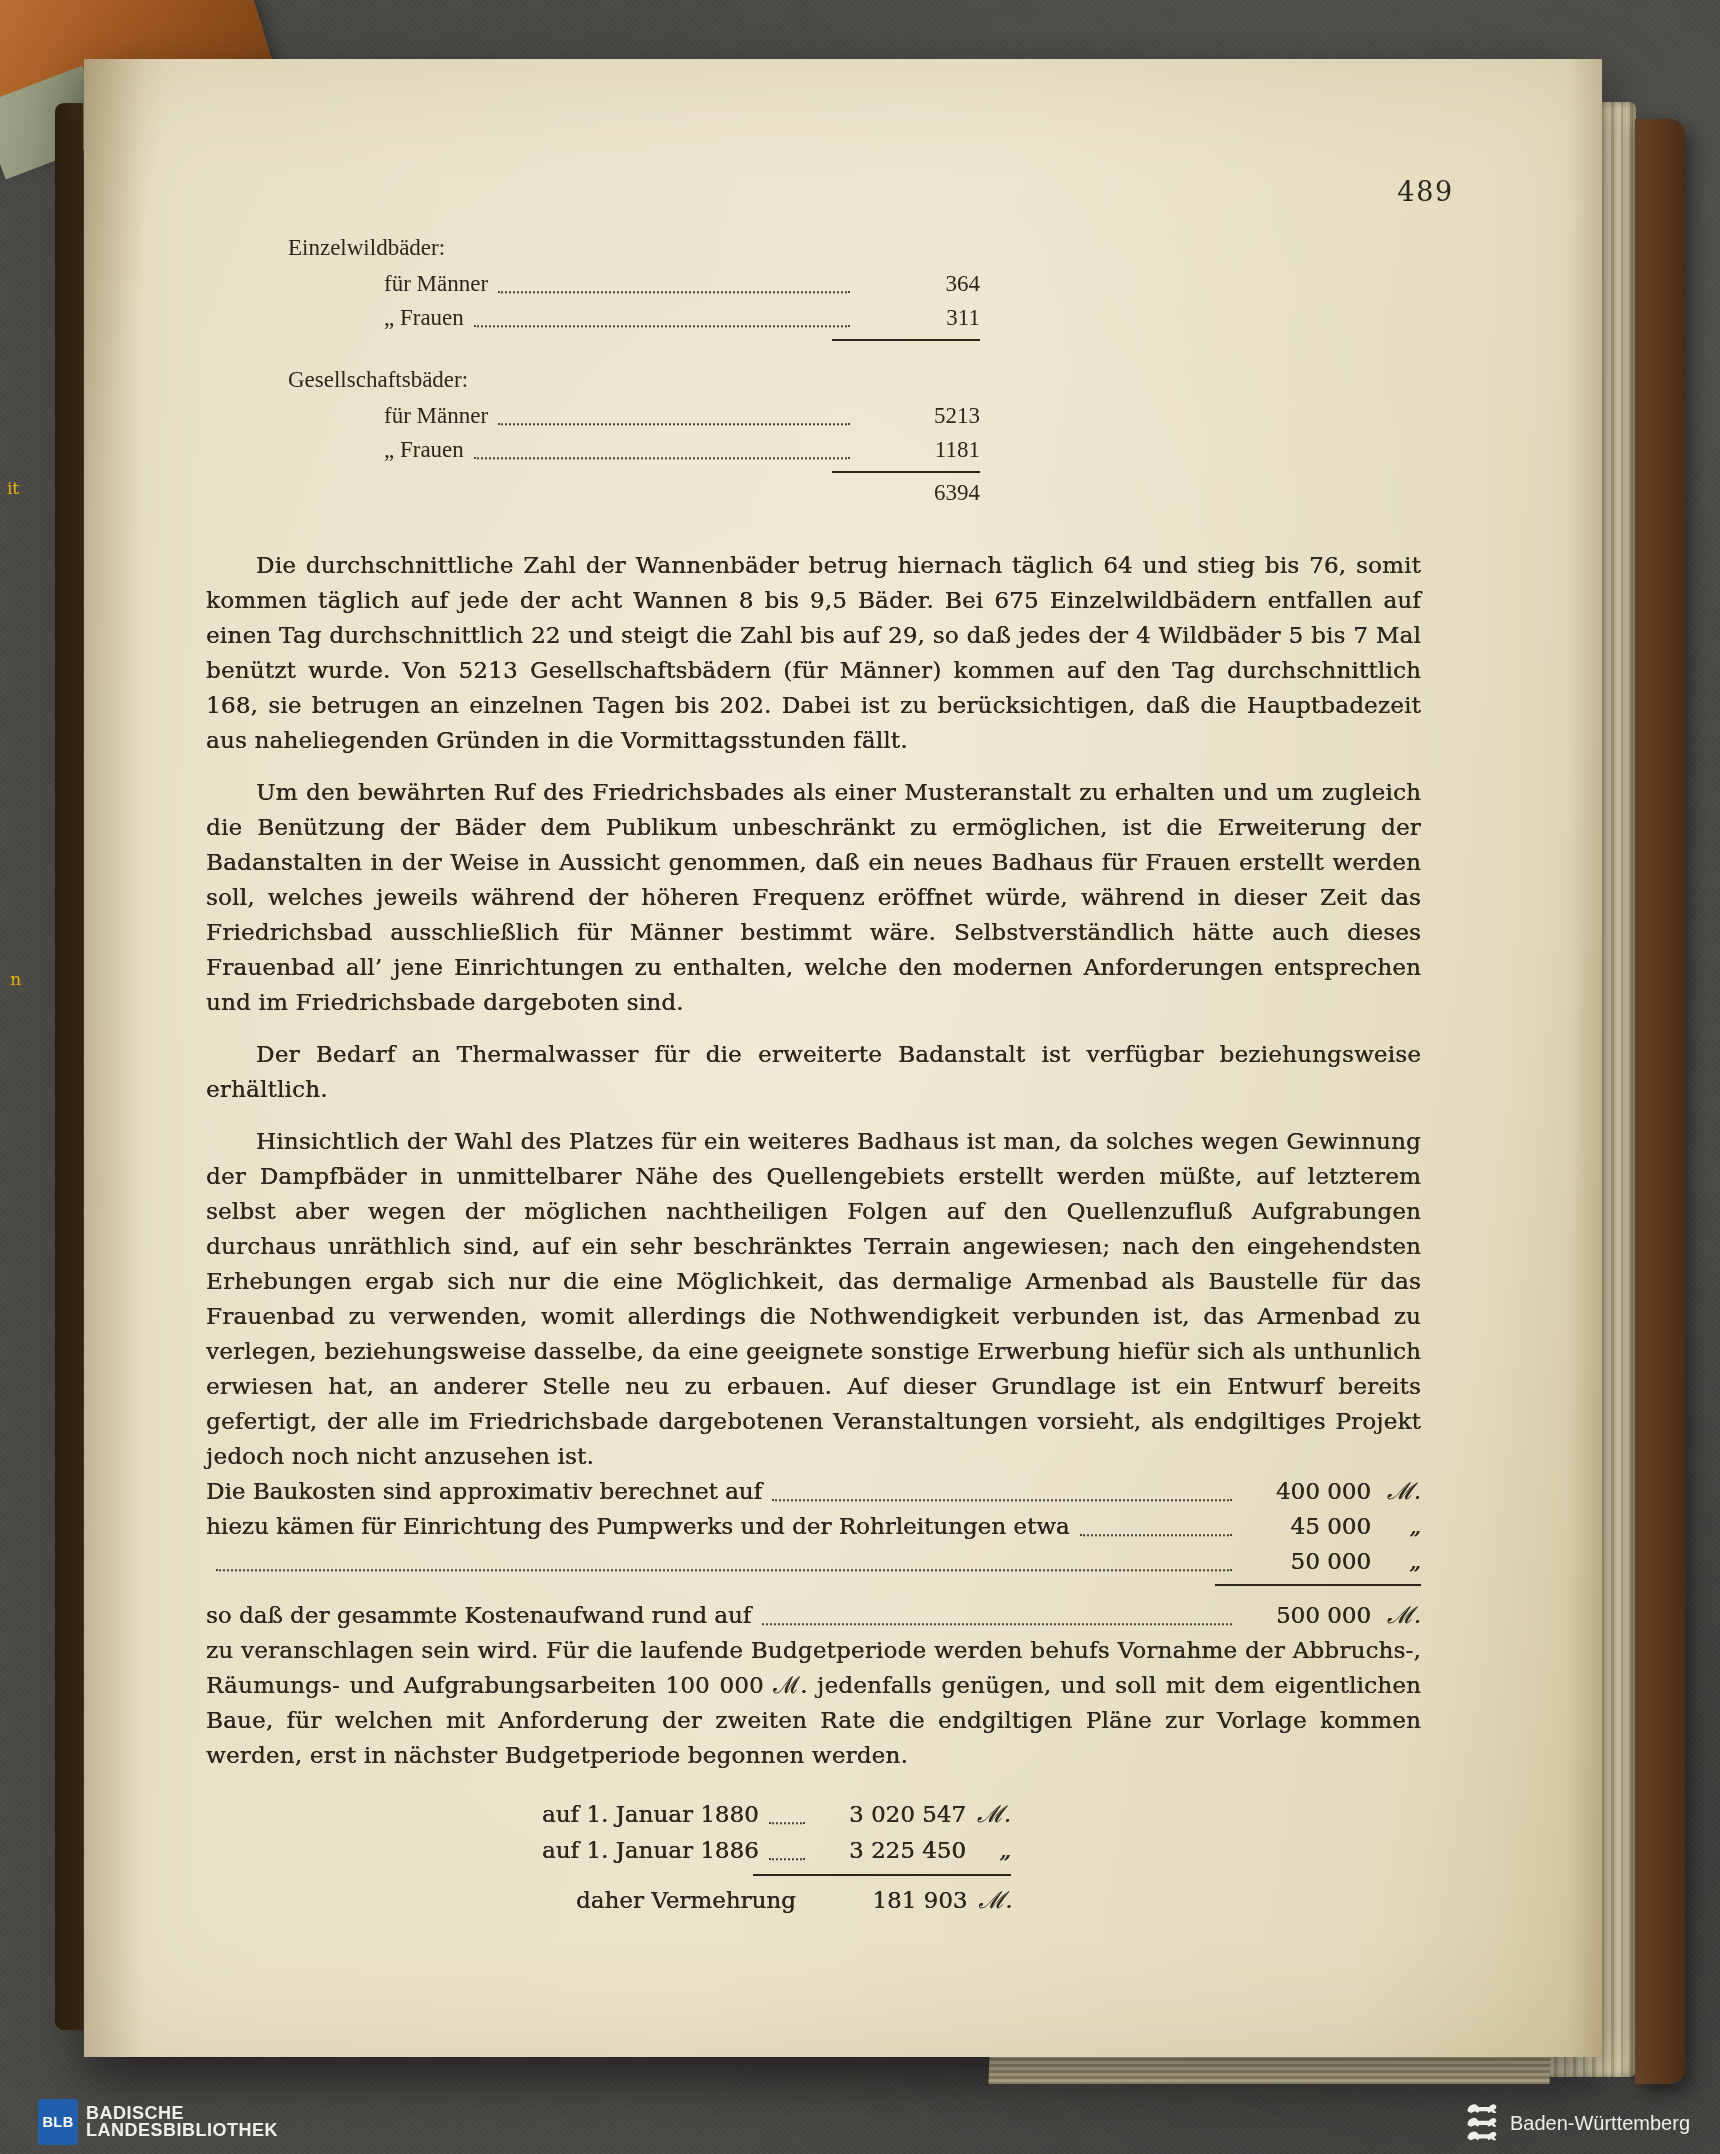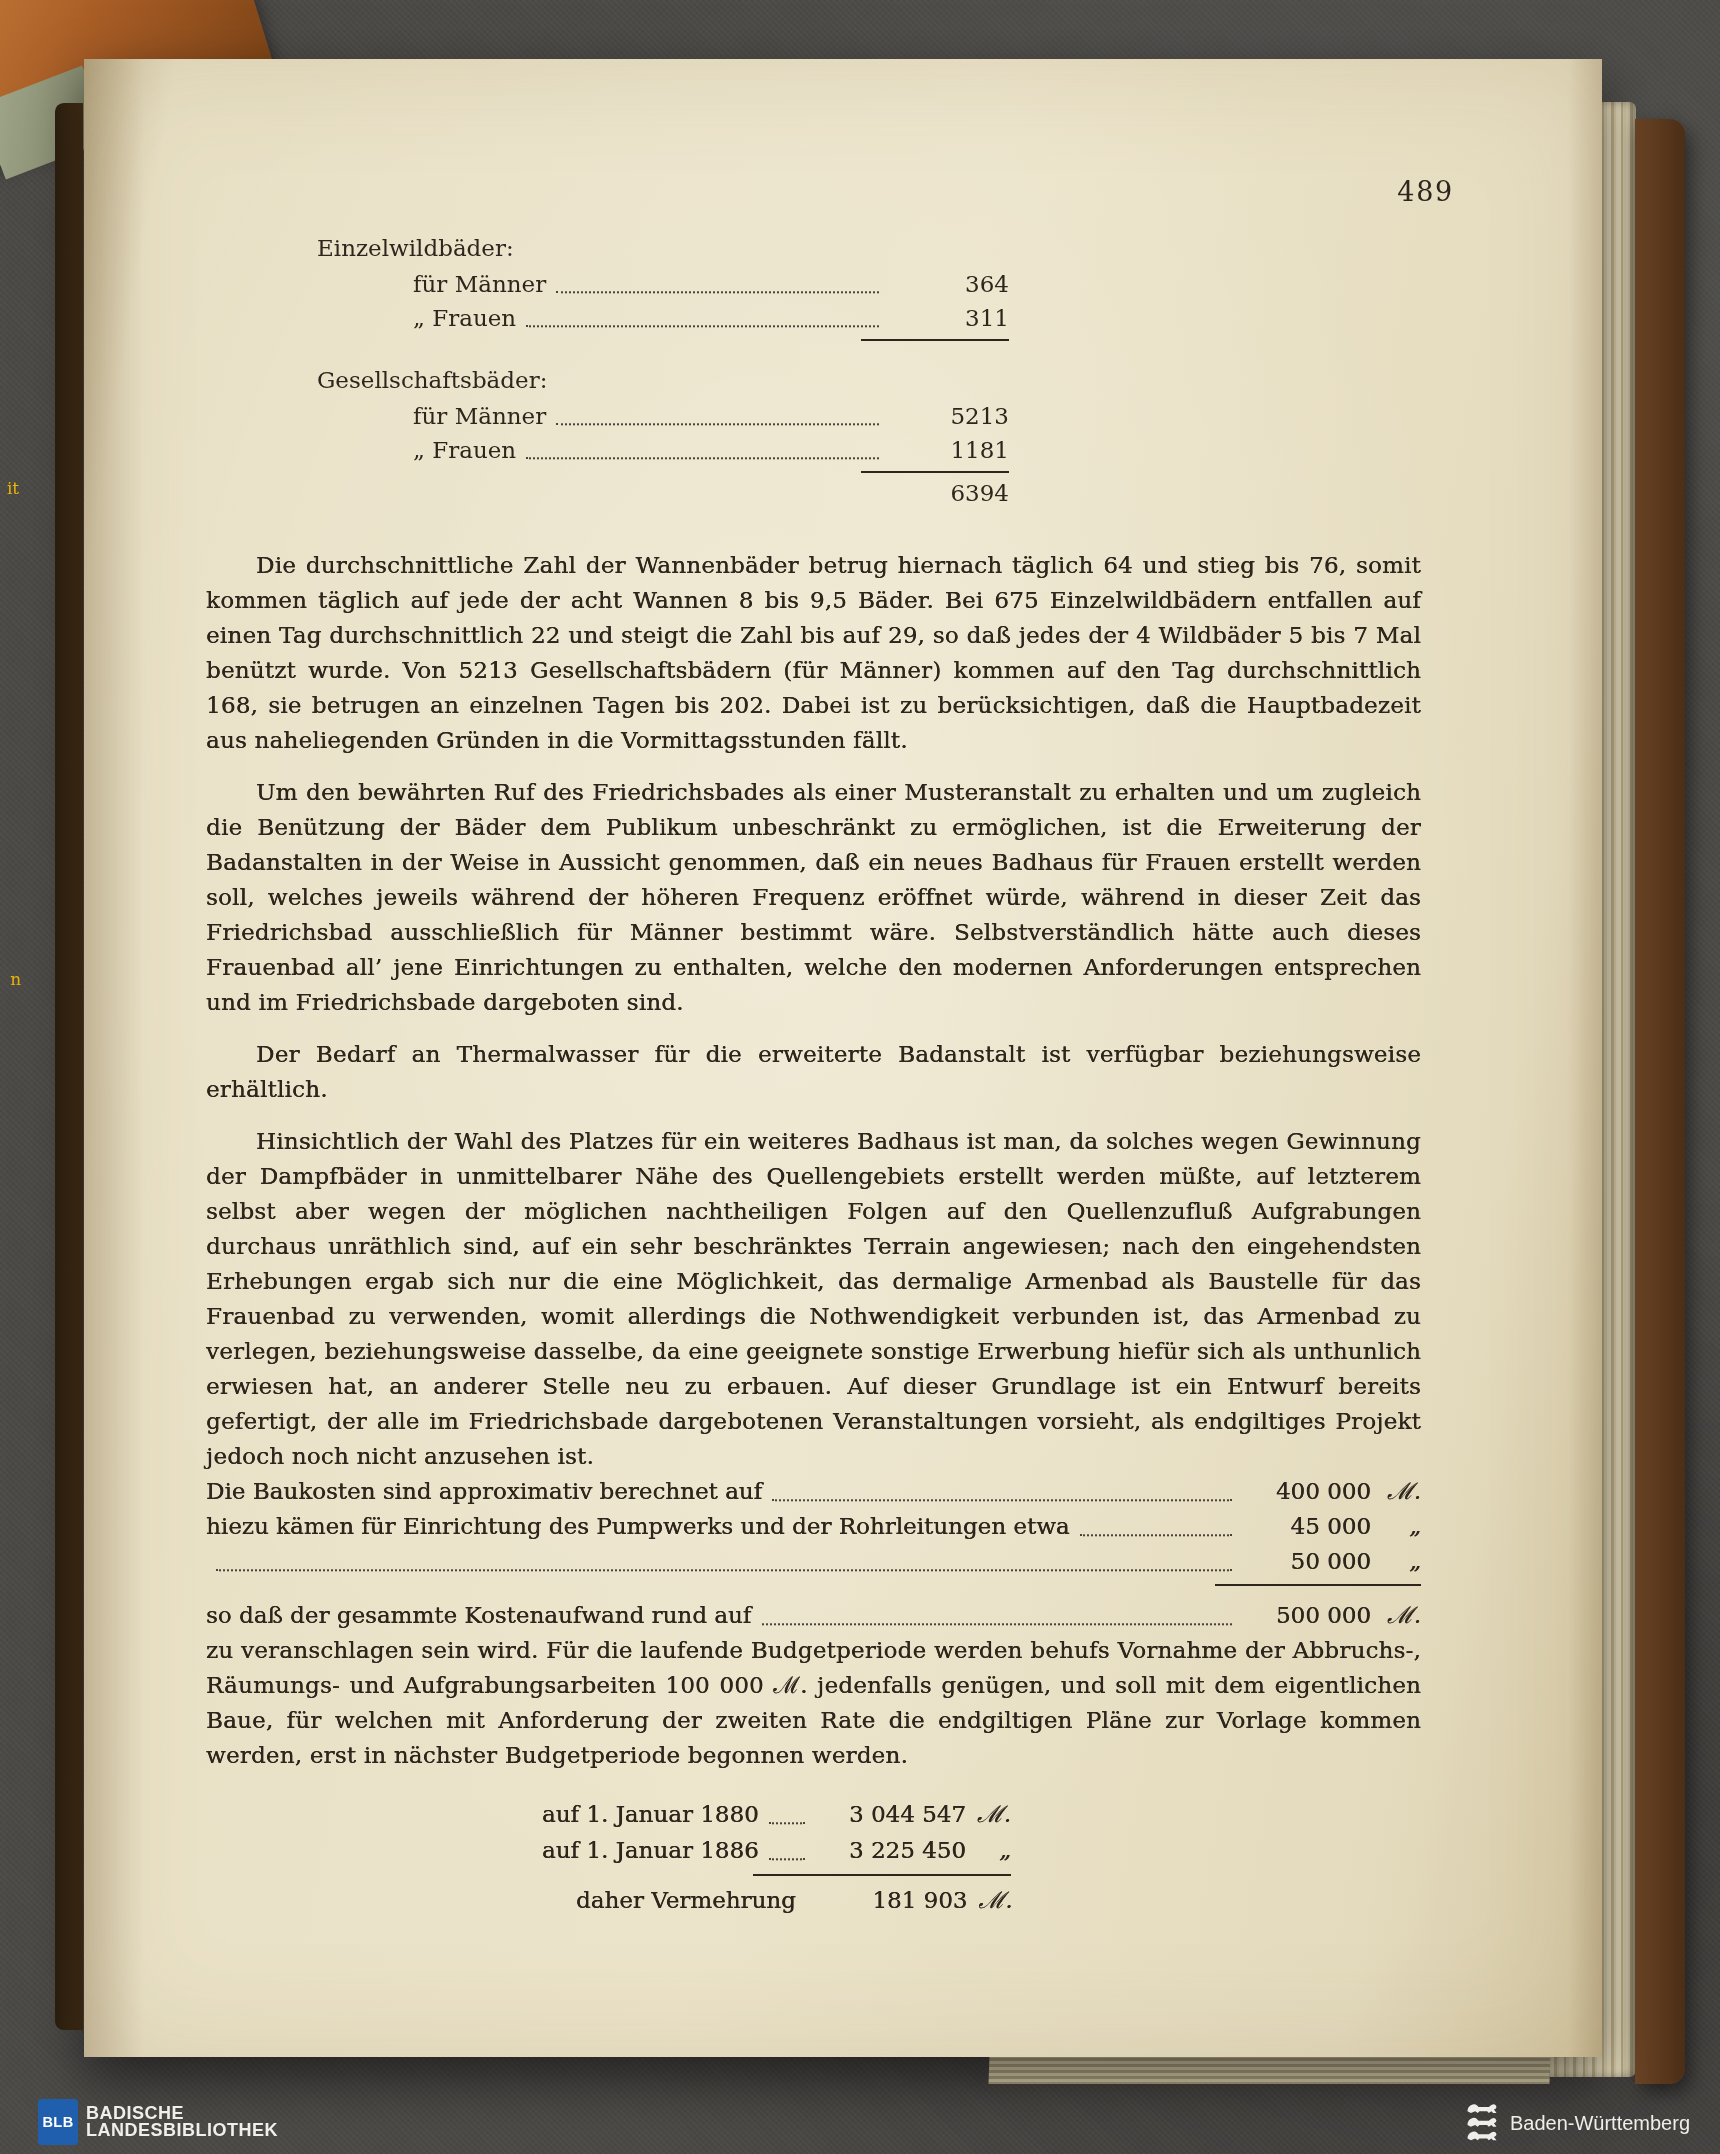--- a/index.html
+++ b/index.html
@@ -43,21 +43,21 @@
     box-shadow:0 22.4px 52px rgba(0,0,0,0.55), inset 0 0 120px rgba(125,95,45,0.16);}
   .page::before{content:"";position:absolute;left:0;top:0;bottom:0;width:60px;
     background:linear-gradient(90deg, rgba(90,60,20,0.22), transparent);}
   .page::after{content:"";position:absolute;right:0;top:0;bottom:0;width:34px;
     background:linear-gradient(-90deg, rgba(90,60,20,0.18), transparent);}
 
   .page-number{position:absolute;top:117px;right:148px;font-size:27px;letter-spacing:1.7px;}
 
   .text-col{position:absolute;left:122px;top:172px;width:1215px;}
 
-  .stat-section{width:692px;margin-left:111px;font-size:23px;line-height:34px;}
+  .stat-section{width:692px;margin-left:82px;font-size:23px;line-height:34px;font-family:Liberation Serif, serif;}
   .stat-section + .stat-section{margin-top:22.4px;}
   .stat-title{margin-bottom:1.7px;}
   .stat-row{display:flex;margin-left:96px;align-items:baseline;}
   .stat-label{flex:0 0 auto;white-space:nowrap;}
   .dots{flex:1 1 auto;margin:0 10.3px;border-bottom:2.6px dotted rgba(46,38,28,0.85);transform:translateY(-7.7px);align-self:flex-end;height:0;}
   .stat-value{flex:0 0 120px;text-align:right;}
   .stat-sum-rule{width:148px;border-top:2.6px solid #2e261c;margin:4.3px 0 2.6px auto;}
   .stat-total{display:flex;}
   .stat-total .stat-value{margin-left:auto;}
 
@@ -175,21 +175,21 @@
       <span class="cost-amount">500 000</span>
       <span class="cost-currency">ℳ.</span>
     </div>
 
     <p class="para">zu veranschlagen sein wird. Für die laufende Budgetperiode werden behufs Vornahme der Abbruchs-, Räumungs- und Aufgrabungsarbeiten 100 000 ℳ. jedenfalls genügen, und soll mit dem eigentlichen Baue, für welchen mit Anforderung der zweiten Rate die endgiltigen Pläne zur Vorlage kommen werden, erst in nächster Budgetperiode begonnen werden.</p>
 
     <div class="capital-block">
       <div class="capital-row">
         <span class="capital-label">auf 1. Januar 1880</span>
         <span class="dots"></span>
-        <span class="capital-amount">3 044 547</span>
+        <span class="capital-amount">3 020 547</span>
         <span class="capital-currency">ℳ.</span>
       </div>
       <div class="capital-row">
         <span class="capital-label">auf 1. Januar 1886</span>
         <span class="dots"></span>
         <span class="capital-amount">3 225 450</span>
         <span class="capital-currency">„</span>
       </div>
       <div class="capital-rule"></div>
       <div class="capital-row result">

